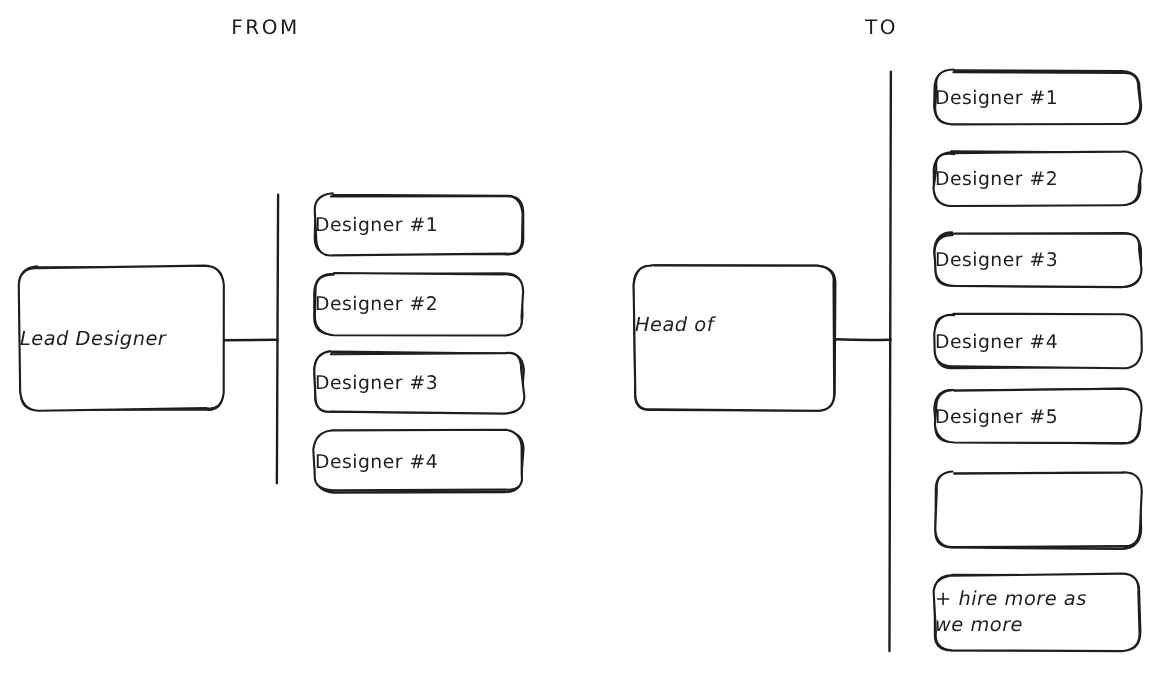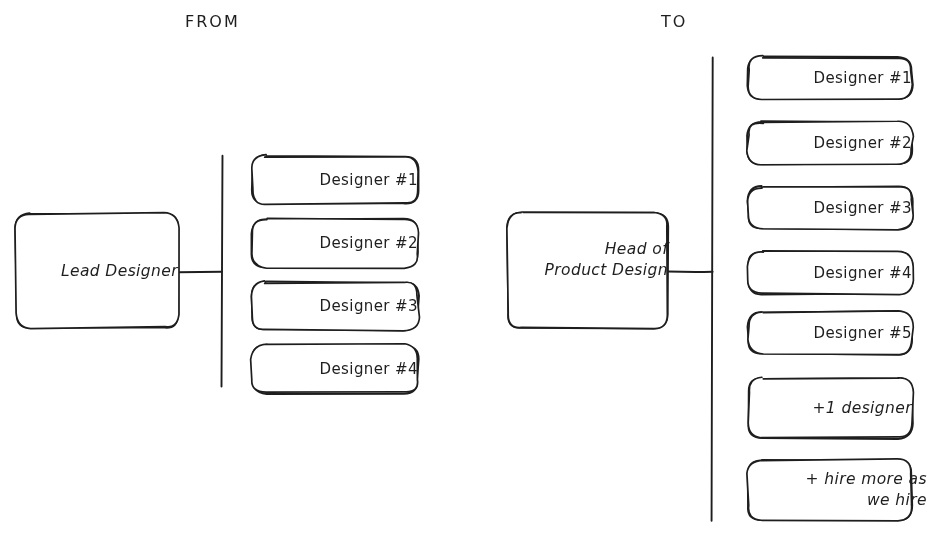--- a/index.html
+++ b/index.html
@@ -18,21 +18,21 @@
   #canvas {
     position: absolute;
     inset: 0;
     width: 928px;
     height: 538px;
   }
   .node-label {
     position: absolute;
     display: flex;
     flex-direction: column;
-    align-items: flex-end;
+    align-items: flex-start;
     justify-content: center;
     text-align: center;
     color: #1e1e1e;
     font-family: "DejaVu Sans", sans-serif;
     font-size: 15px;
     line-height: 20px;
     letter-spacing: 0.4px;
     pointer-events: none;
     white-space: pre;
   }
@@ -115,23 +115,23 @@
       <path d="M 761.41883956315 460.5936209461652 L 897.185757268453 458.9066112986766 Q 911.901011682814 458.8622313202359 910.6861343623605 473.76509960833937 L 911.576487415703 505.6020984898787 Q 912.5506025492214 519.6934532911982 898.0387114649639 520.8522751603741 L 761.4555377257057 520.276439004112 Q 746.9939116414171 519.1341444801074 748.7422004784457 505.4842944953125 L 746.9002494753804 473.3706693411805 Q 748.0471542919986 460.863073135959 763.4540045424365 460.34756224928424" stroke-width="1.7" fill="none"></path>
     </g>
   </svg>
 
 <div id="labels">
     <div class="node-label big" style="left: 16px; top: 214px; width: 162px; height: 114px;"><span>Lead Designer</span></div>
     <div class="node-label" style="left: 252px; top: 156px; width: 166px; height: 48px;"><span>Designer #1</span></div>
     <div class="node-label" style="left: 252px; top: 219px; width: 166px; height: 48px;"><span>Designer #2</span></div>
     <div class="node-label" style="left: 252px; top: 282px; width: 166px; height: 48px;"><span>Designer #3</span></div>
     <div class="node-label" style="left: 252px; top: 345px; width: 166px; height: 48px;"><span>Designer #4</span></div>
-    <div class="node-label big" style="left: 508px; top: 213px; width: 160px; height: 94px;"><span>Head of</span><span>Product Design</span></div>
+    <div class="node-label big" style="left: 508px; top: 213px; width: 160px; height: 94px;"><span>Head of</span></div>
     <div class="node-label" style="left: 748px; top: 57px; width: 164px; height: 42px;"><span>Designer #1</span></div>
     <div class="node-label" style="left: 748px; top: 122px; width: 164px; height: 42px;"><span>Designer #2</span></div>
     <div class="node-label" style="left: 748px; top: 187px; width: 164px; height: 42px;"><span>Designer #3</span></div>
     <div class="node-label" style="left: 748px; top: 252px; width: 164px; height: 42px;"><span>Designer #4</span></div>
     <div class="node-label" style="left: 748px; top: 312px; width: 164px; height: 42px;"><span>Designer #5</span></div>
-    <div class="node-label big" style="left: 748px; top: 378px; width: 164px; height: 60px;"><span>+1 designer</span></div>
-    <div class="node-label big" style="left: 748px; top: 460px; width: 179px; height: 60px;"><span>+ hire more as</span><span>we hire</span></div>
+    <div class="node-label big" style="left: 748px; top: 378px; width: 164px; height: 60px;"></div>
+    <div class="node-label big" style="left: 748px; top: 460px; width: 179px; height: 60px;"><span>+ hire more as</span><span>we more</span></div>
     <div class="heading" style="left: 185px; top: 12px;">FROM</div>
-    <div class="heading" style="left: 661px; top: 12px;">TO</div>
+    <div class="heading" style="left: 692px; top: 12px;">TO</div>
   </div>
 
 </body></html>

